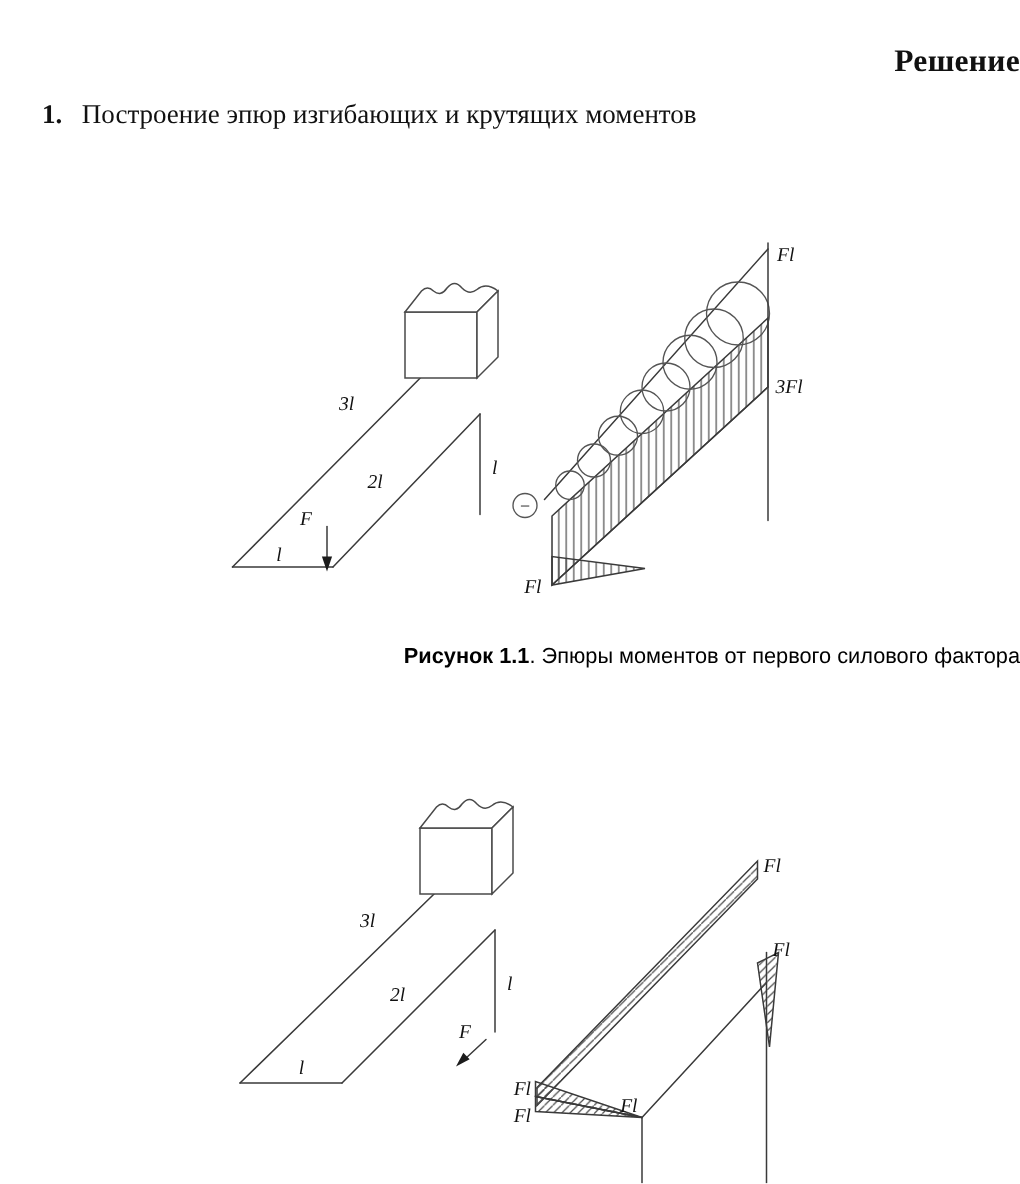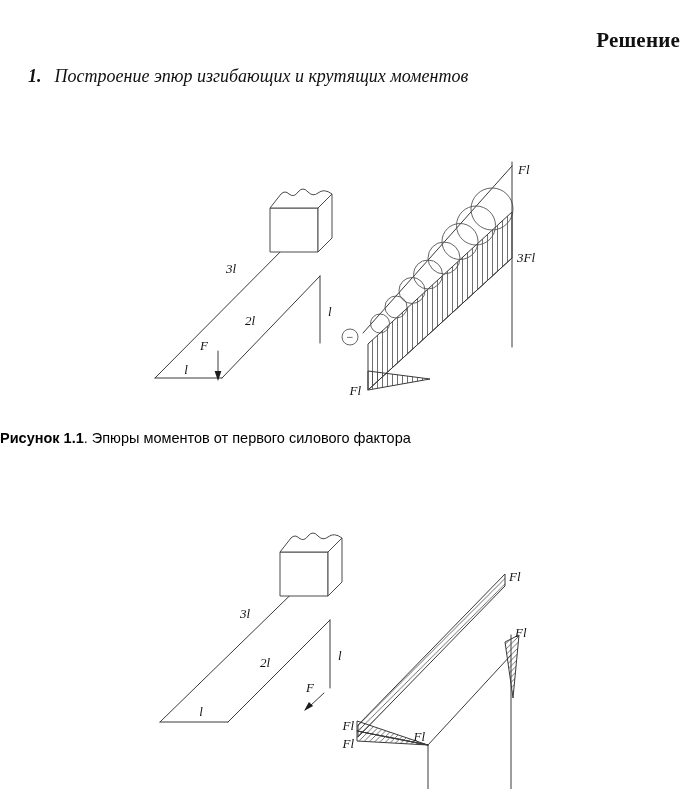--- a/index.html
+++ b/index.html
@@ -1,22 +1,22 @@
 <!DOCTYPE html>
 <html><head>
 <meta charset="utf-8">
 <style>
   html,body{margin:0;padding:0;background:#ffffff;}
   .page{position:relative;width:680px;height:789px;background:#fff;overflow:hidden;
         font-family:"Liberation Serif",serif;color:#111;}
   .title{position:absolute;top:28px;left:0;width:680px;text-align:right;
          font-size:21px;font-weight:bold;letter-spacing:.2px;}
-  .item{position:absolute;top:66px;left:28px;font-size:18px;white-space:nowrap;font-style:italic;}
+  .item{position:absolute;top:66px;left:28px;font-size:18px;white-space:nowrap;}
   .item .num{font-weight:bold;margin-right:13px;}
-  .caption{position:absolute;top:430px;left:0;width:680px;text-align:left;
+  .caption{position:absolute;top:430px;left:0;width:680px;text-align:right;
            font-family:"Liberation Sans",sans-serif;font-size:14.5px;color:#000;}
   .caption .cap-bold{font-weight:bold;}
   svg{position:absolute;left:0;display:block;}
   #fig1{top:140px;}
   #fig2{top:510px;}
   svg text{font-family:"Liberation Serif",serif;font-style:italic;font-size:13px;fill:#111;}
   .ln{stroke:#3a3a3a;stroke-width:1;fill:none;stroke-linecap:round;}
   .thin{stroke:#555;stroke-width:.9;fill:none;}
   .solid{fill:#1c1c1c;stroke:none;}
   .cube{fill:#ffffff;stroke:#4a4a4a;stroke-width:1;}

